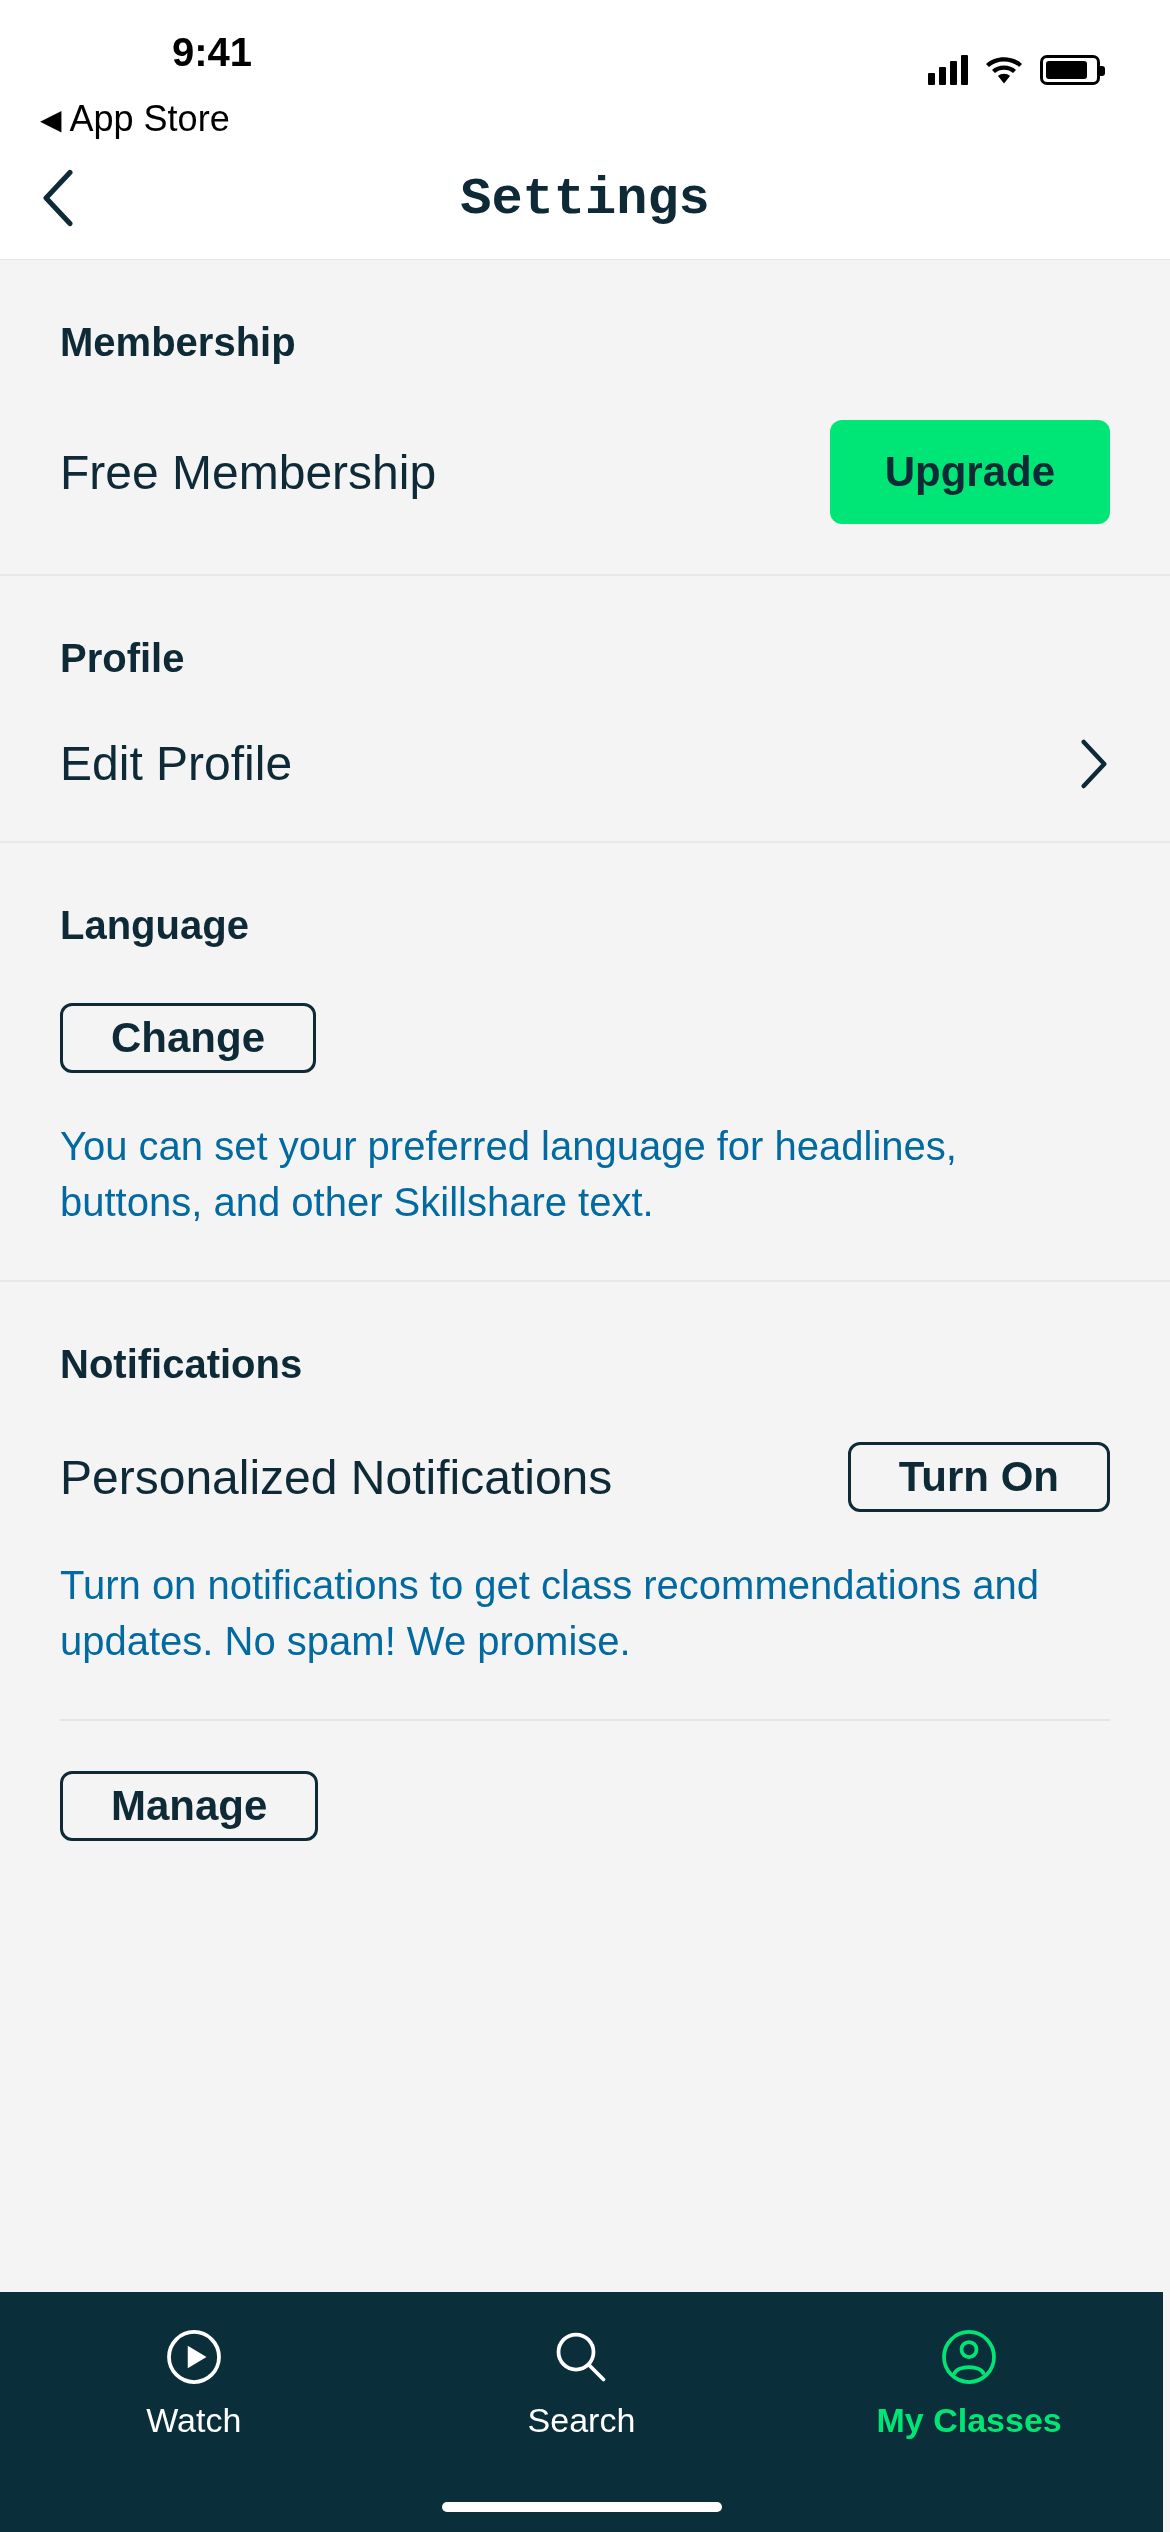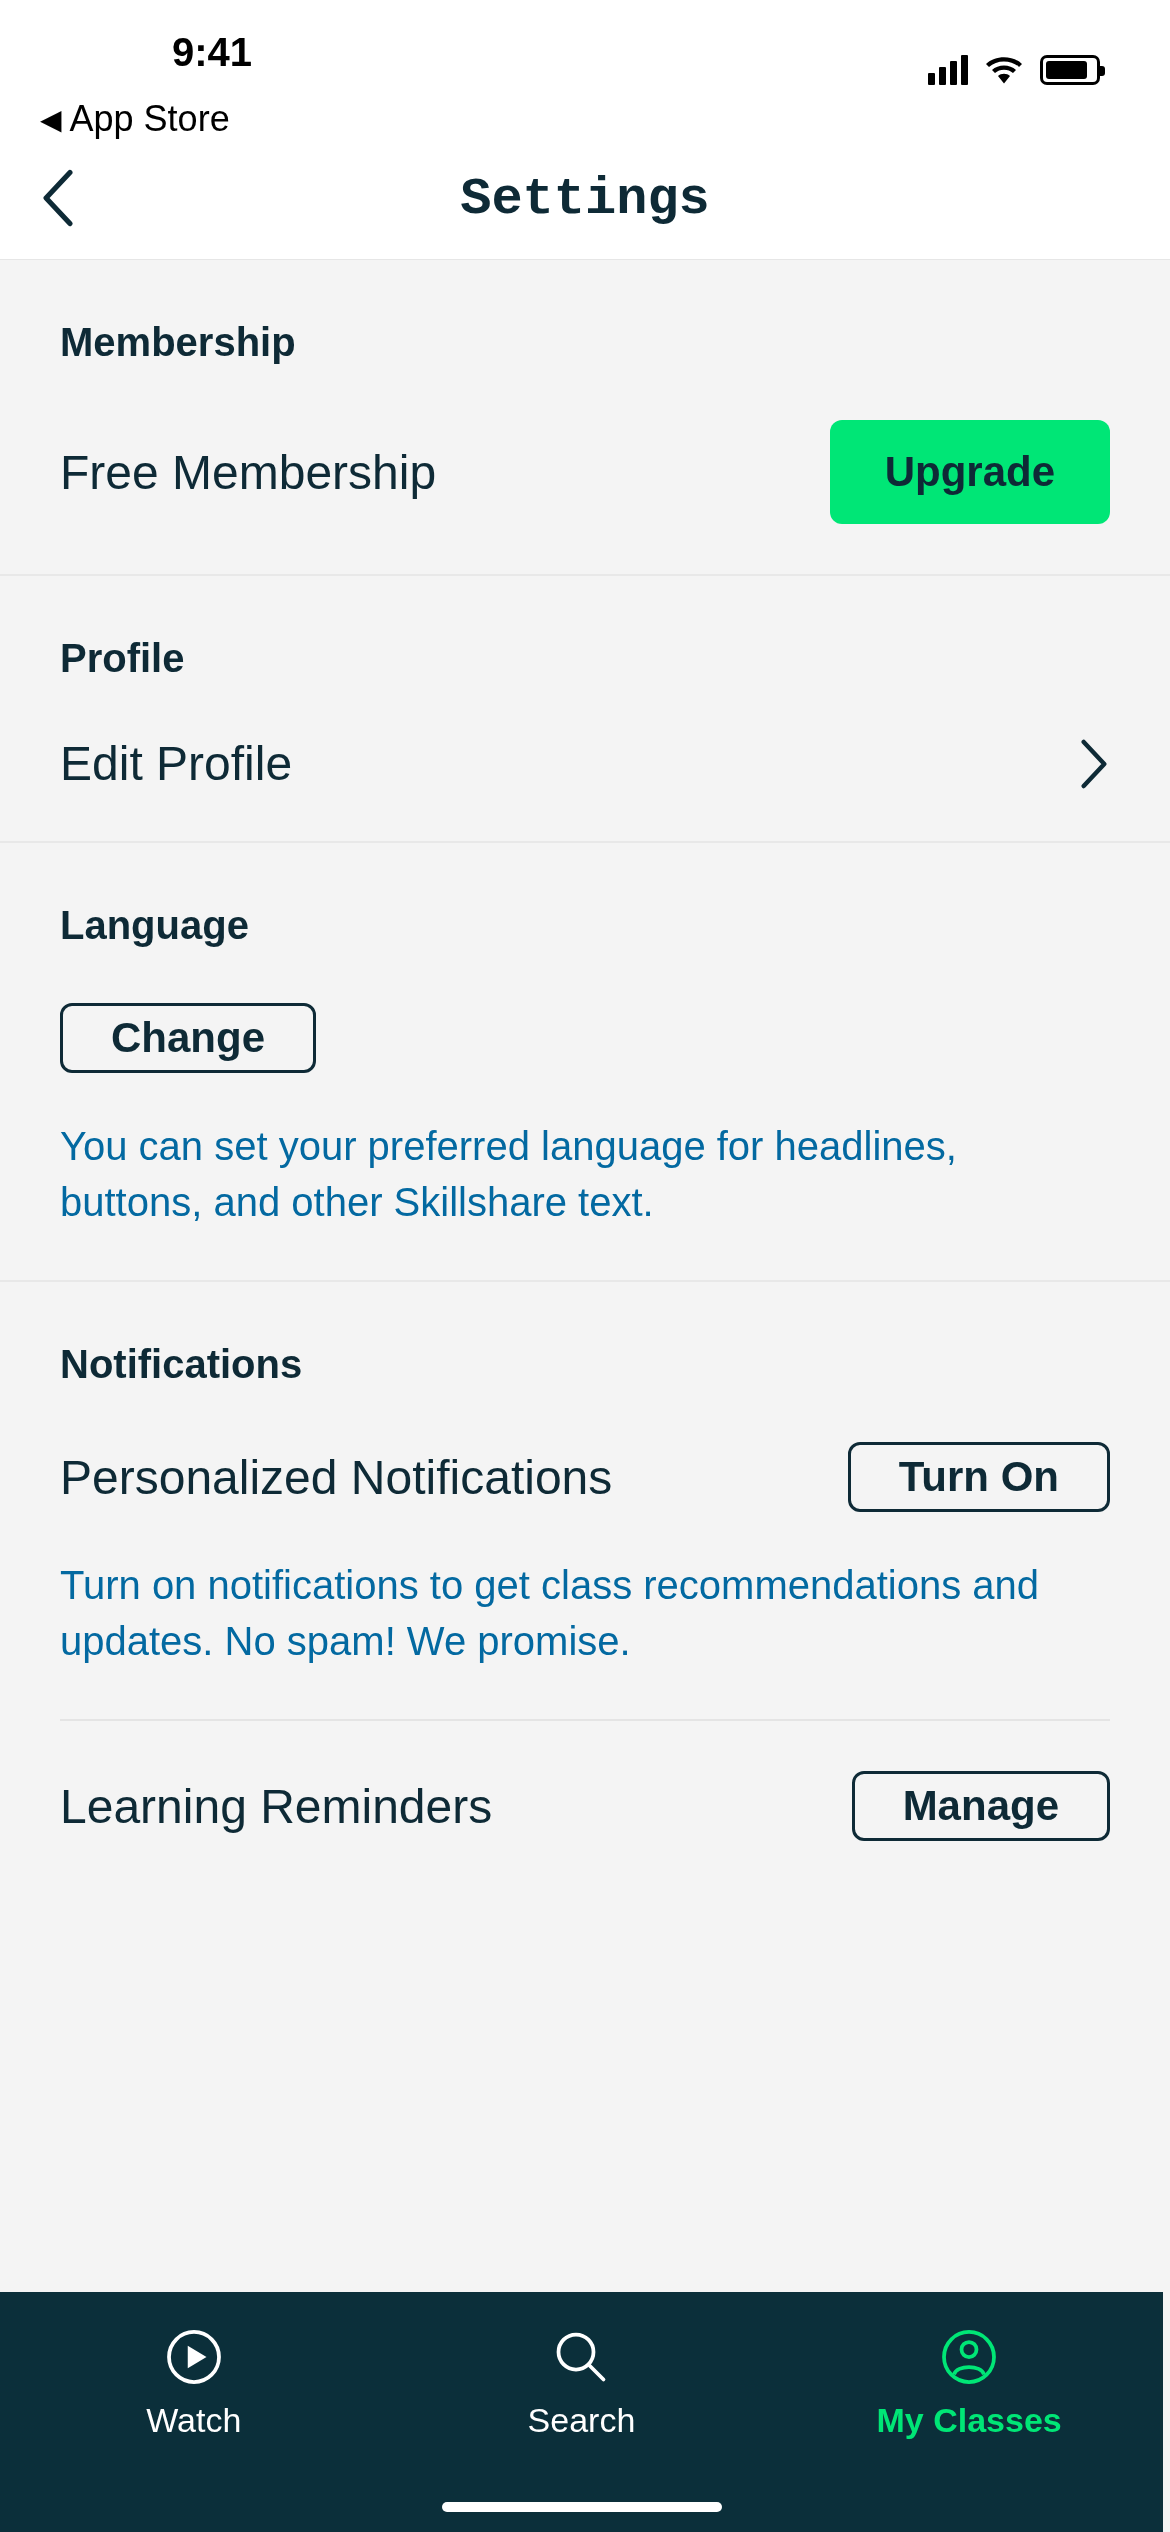--- a/index.html
+++ b/index.html
@@ -299,21 +299,20 @@
   <div class="section-subrow">
     <div class="row">
       <div class="row-label">Personalized Notifications</div>
       <button class="btn-outline">Turn On</button>
     </div>
     <div class="desc-text">Turn on notifications to get class recommendations and updates. No spam! We promise.</div>
   </div>
 
   <div class="subrow2">
     <div class="row">
-      <div class="row-label">Learning Reminders</div>
       <button class="btn-outline">Manage</button>
     </div>
   </div>
 </div>
 
 <div class="tab-bar">
   <div class="tab-item">
     <svg class="tab-icon" viewBox="0 0 48 48">
       <circle cx="24" cy="24" r="20" stroke="#ffffff" stroke-width="3" fill="none"></circle>
       <path d="M19 15 L34 24 L19 33 Z" fill="#ffffff"></path>

